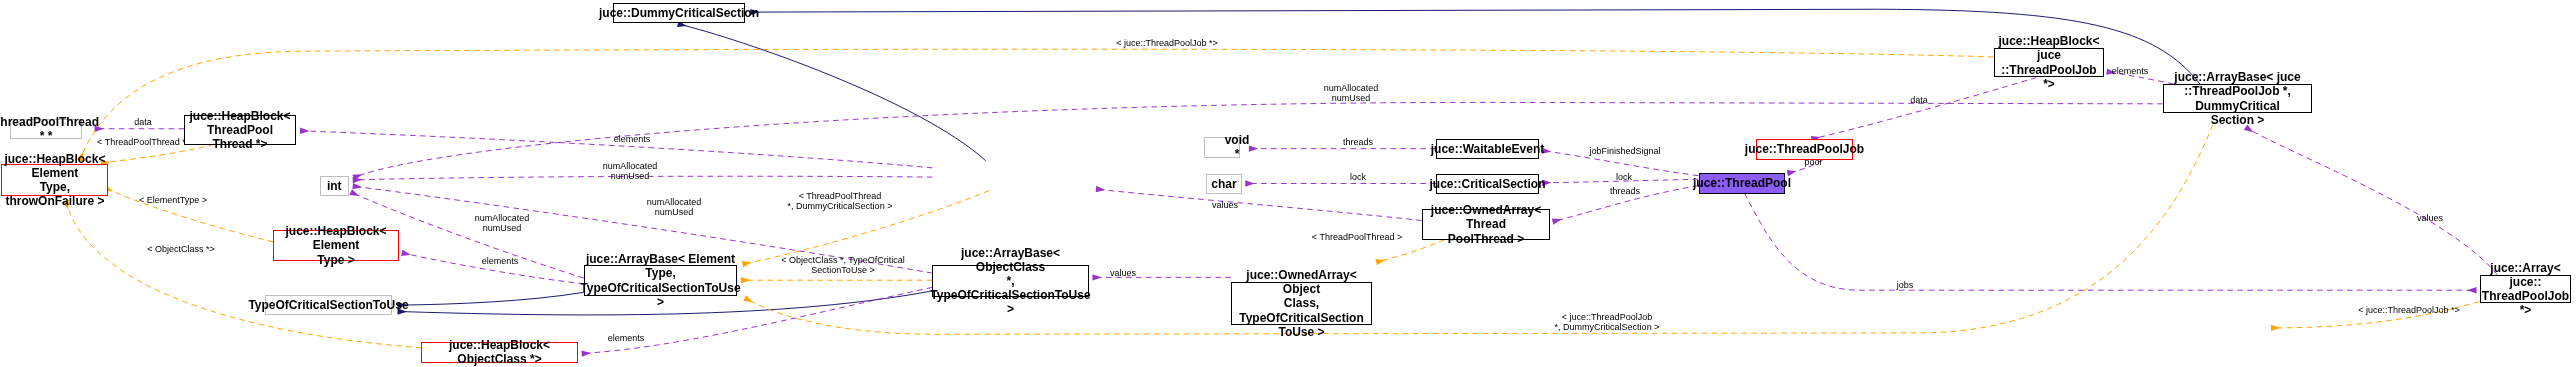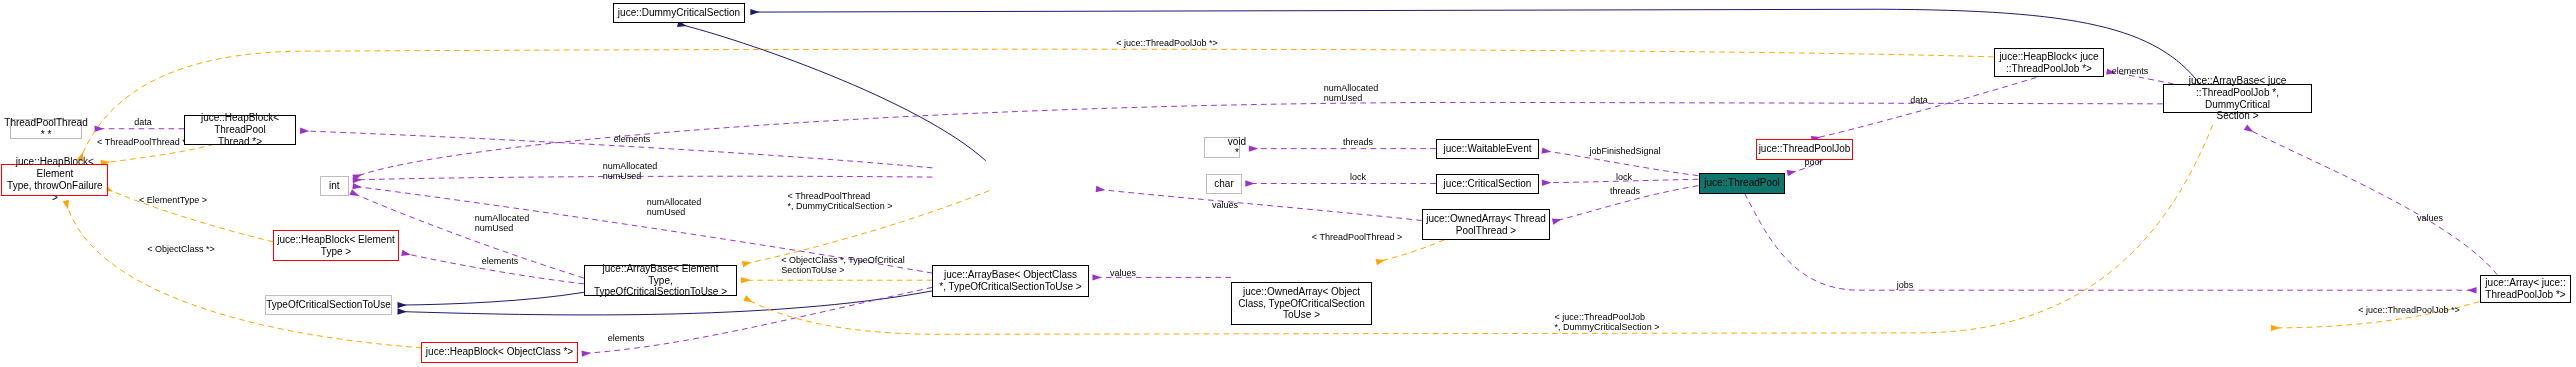--- a/index.html
+++ b/index.html
@@ -1,27 +1,27 @@
 <!DOCTYPE html>
 <html style="font-size:11.4px"><head>
 <meta charset="utf-8">
 <style>
   html,body{margin:0;padding:0;background:#ffffff;}
   #canvas{position:relative;width:2576px;height:367px;background:#ffffff;overflow:hidden;
           font-family:"Liberation Sans","DejaVu Sans",sans-serif;}
   #edges{position:absolute;left:0;top:0;width:2576px;height:367px;}
   .node{position:absolute;display:flex;align-items:center;justify-content:center;
         text-align:center;background:#ffffff;border:0.7px solid #000000;color:#000000;
-        font-size:10px;line-height:1.18;white-space:pre-line;box-sizing:border-box;
-        padding:0.7px 2.1px;cursor:pointer;}
+        font-size:12px;line-height:1.18;white-space:pre-line;box-sizing:border-box;
+        padding:0.7px 2.1px;cursor:pointer;font-weight:bold;}
   .node.param{border:0.7px solid #bdbdbd;}
   .node.red{border:1.4px solid #ff0000;}
-  .node.main{background:#0f766e;border:1.4px solid #000000;}
+  .node.main{background:#8b5cf6;border:1.4px solid #000000;}
   .edge-label{position:absolute;color:#000000;font-size:9px;line-height:1.15;
-              white-space:pre-line;transform:translate(-50%,-50%);
+              text-align:center;white-space:pre-line;transform:translate(-50%,-50%);
               background:transparent;pointer-events:none;}
 </style>
 </head>
 <body>
 
 <div id="canvas">
   <svg id="edges" xmlns="http://www.w3.org/2000/svg" viewBox="0 0 3620 516" width="2576" height="367">
     <defs>
       <marker id="arr-inheritance" markerWidth="14" markerHeight="12" refX="11" refY="5" orient="auto" markerUnits="userSpaceOnUse">
         <path d="M0,5 L13,0.5 L13,9.5 Z" fill="#1a1a70"></path>

